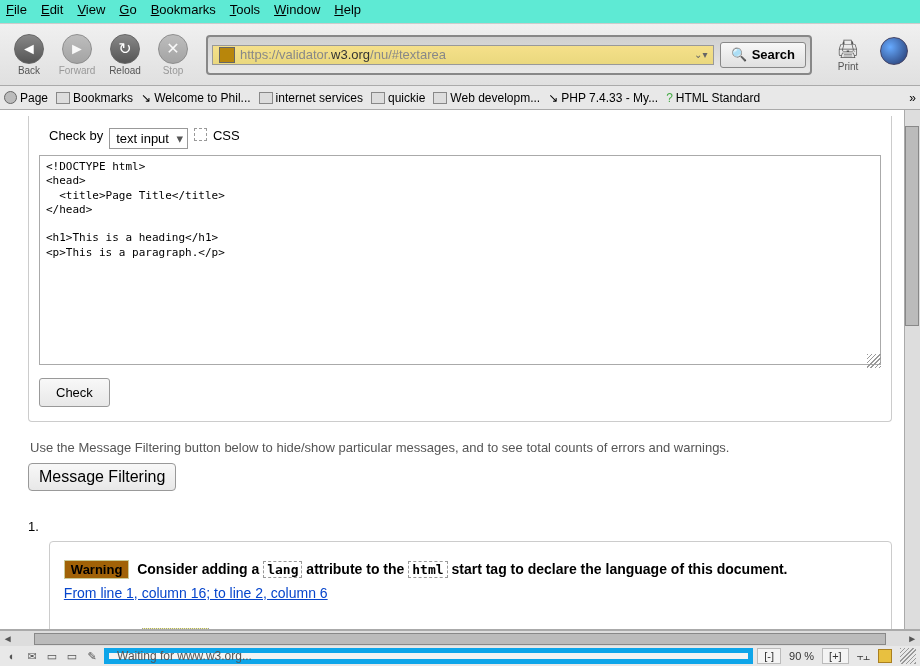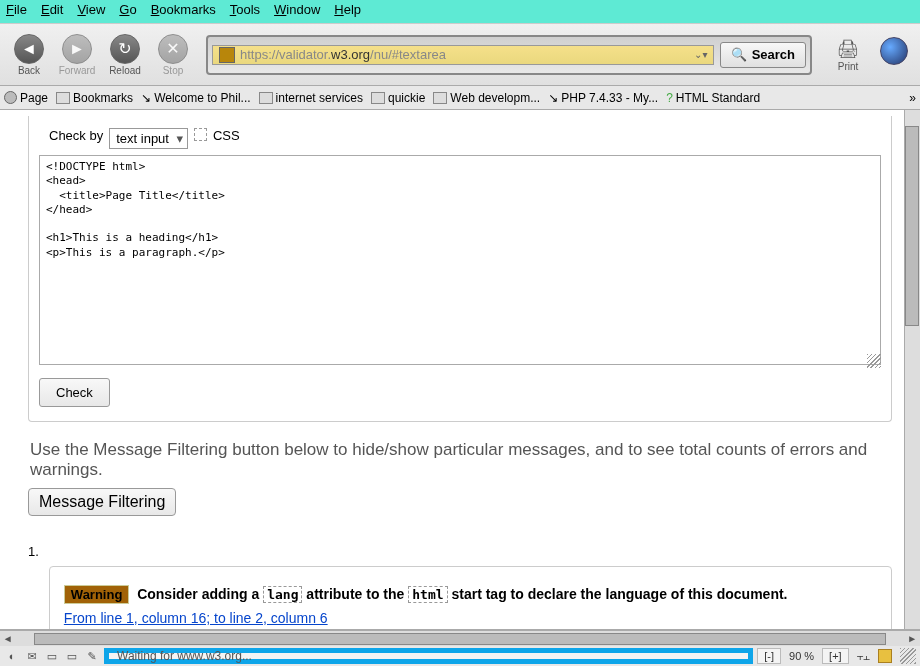--- a/index.html
+++ b/index.html
@@ -29,21 +29,21 @@
 .bmi .glob{width:13px;height:13px;border:1px solid #666;border-radius:50%;background:#bbb}
 .content{background:#fff;height:520px;overflow:auto;border-bottom:1px solid #aaa;position:relative}
 .inner{padding:6px 28px}
 .chkrow{display:flex;gap:6px;padding:4px 10px;font-size:13px}
 .chksel{border:1px solid #999;background:#fff;padding:2px 18px 2px 6px;font-size:13px;position:relative}
 .chksel::after{content:"▾";position:absolute;right:4px;color:#555}
 .ta{width:100%;height:210px;border:1px solid #aaa;font-family:monospace;font-size:11px;padding:4px 6px;resize:none;background:#fff;line-height:1.3;position:relative}
 .taresize{position:absolute;right:0;bottom:0;width:14px;height:14px;background:repeating-linear-gradient(135deg,#999,#999 1px,transparent 1px,transparent 3px)}
 .tawrap{position:relative;margin:2px 0 10px}
 .checkbtn{border:1px solid #999;background:linear-gradient(#f8f8f8,#e8e8e8);padding:6px 16px;font-size:13px;border-radius:3px;}
-.filtermsg{font-size:17px;color:#555;margin:18px 2px 8px}
+.filtermsg{font-size:13px;color:#555;margin:18px 2px 8px}
 .mfbtn{border:1px solid #999;background:linear-gradient(#f8f8f8,#e8e8e8);padding:4px 10px;font-size:16px;border-radius:4px}
 .results{margin-top:24px;border:1px solid #ccc;border-radius:4px;padding:16px 14px;margin-left:20px}
 .resrow{display:flex;gap:10px}
 .resnum{font-size:13px;padding-top:2px}
 .resbody{flex:1;font-size:14px;line-height:1.7}
 .warn{background:#a16207;border:1px solid #cc9;padding:1px 6px;font-weight:bold;font-size:13px}
 .code{font-family:monospace;border:1px dashed #999;padding:0 3px;font-size:13px}
 .link{color:#0645cc;text-decoration:underline}
 .srcline{font-family:monospace;font-size:13px;margin:20px 0}
 .hl{background:#ffff88;border:1px dotted #999;padding:0 1px}

